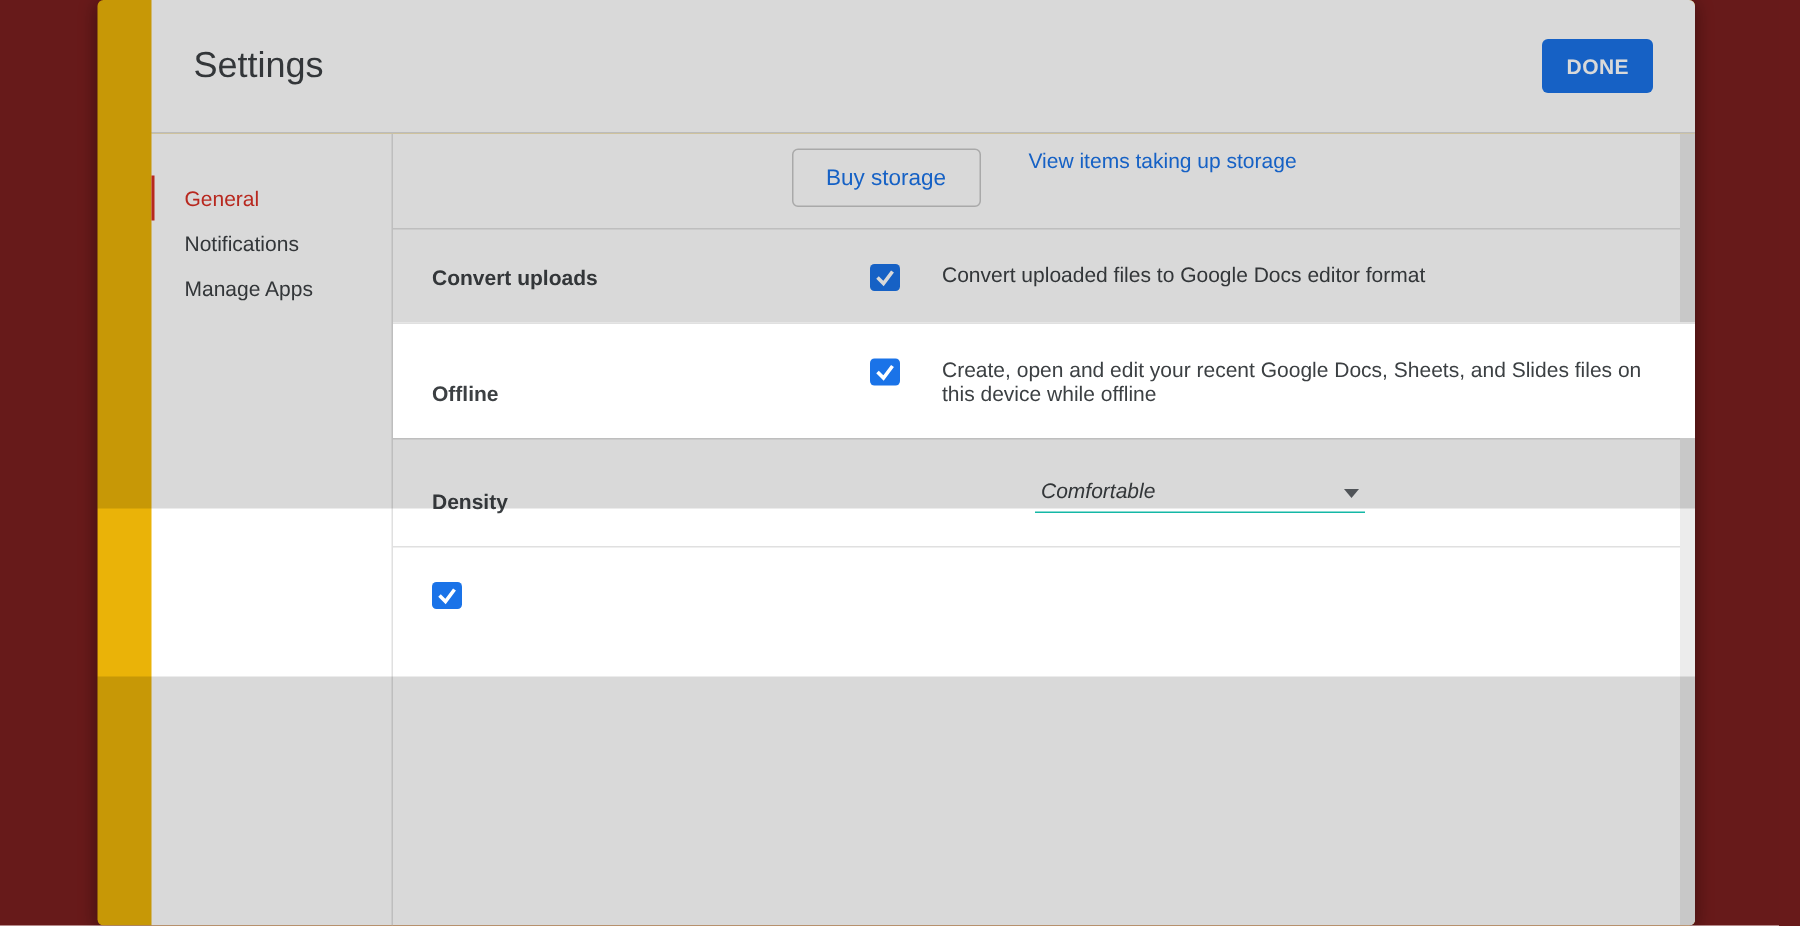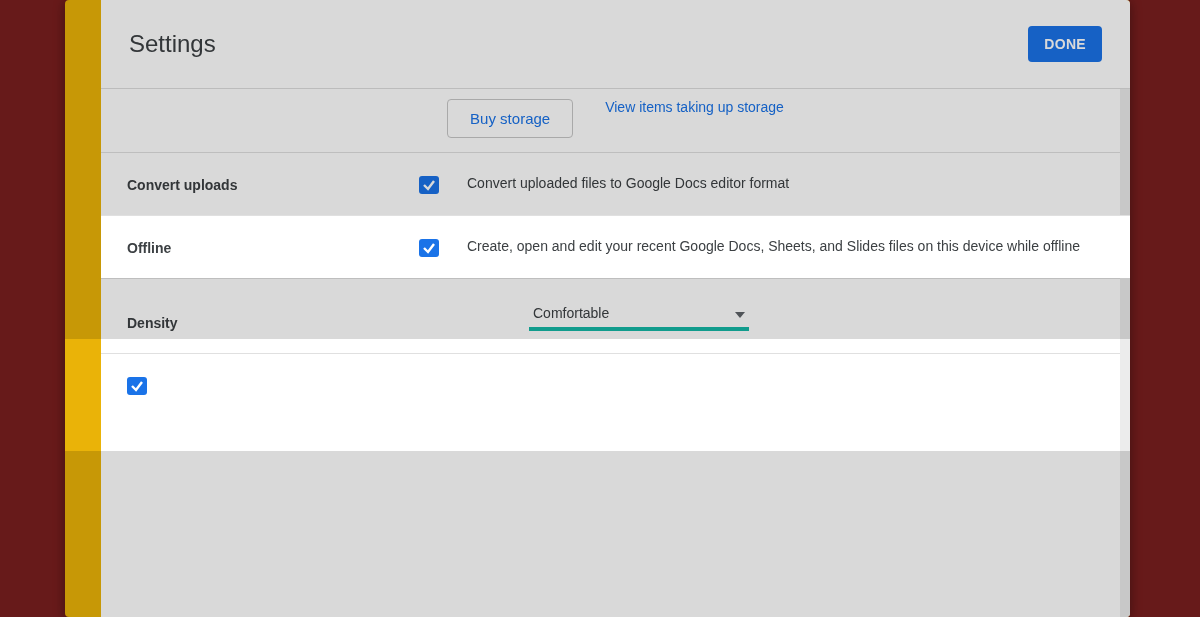--- a/index.html
+++ b/index.html
@@ -139,27 +139,28 @@
   .content-text { flex:1; }
   .subtext { color:#5f6368; font-size:13px; margin-top:6px; }
   .subtext .link { font-weight:400; }
   .lang-link {
     display:inline-flex; align-items:center; gap:6px;
     color:#1a73e8; font-size:14px; cursor:pointer;
   }
   .open-icon svg { width:12px; height:12px; stroke:#1a73e8; fill:none; stroke-width:2; }
   .select {
     display:flex; align-items:center; justify-content:space-between;
-    border-bottom:4px solid #14b8a6;
+    border-bottom:1px solid #14b8a6;
     width:220px;
     padding:4px 4px 6px 4px;
     font-size:14px;
     color:#3c4043;
     cursor:pointer;
     margin-left:110px;
+    font-style:italic;
   }
   .dropdown-icon svg { width:10px; height:6px; fill:#5f6368; }
   
   .dim {
     position:absolute;
     top:0; bottom:0;
     background:rgba(0,0,0,0.15);
     pointer-events:none;
     z-index:2;
   }
@@ -172,20 +173,25 @@
 </style>
 </head>
 <body>
 
 <div class="dialog">
   <div class="titlebar">
     <div class="title">Settings</div>
     <button class="done-btn">DONE</button>
   </div>
   <div class="body">
+    <div class="sidebar">
+      <div class="sidebar-item active">General</div>
+      <div class="sidebar-item">Notifications</div>
+      <div class="sidebar-item">Manage Apps</div>
+    </div>
     <div class="main">
 
       <div class="toprow">
         <button class="buy-btn">Buy storage</button>
         <span class="link">View items taking up storage</span>
       </div>
 
       <div class="section first">
         <div class="section-label">Convert uploads</div>
         <div class="section-content">

